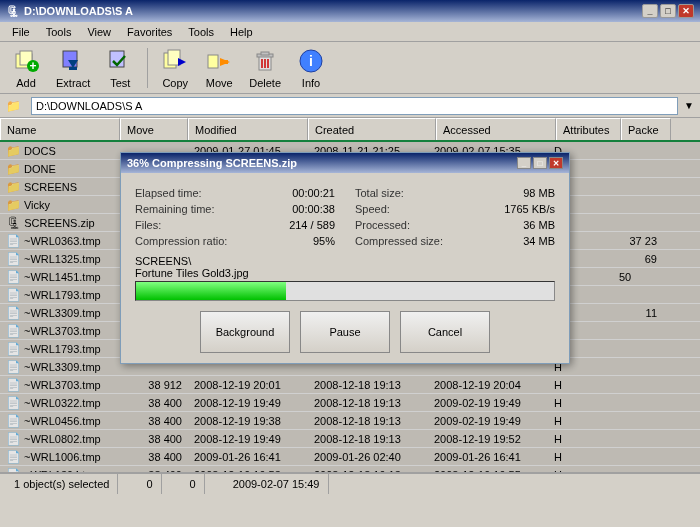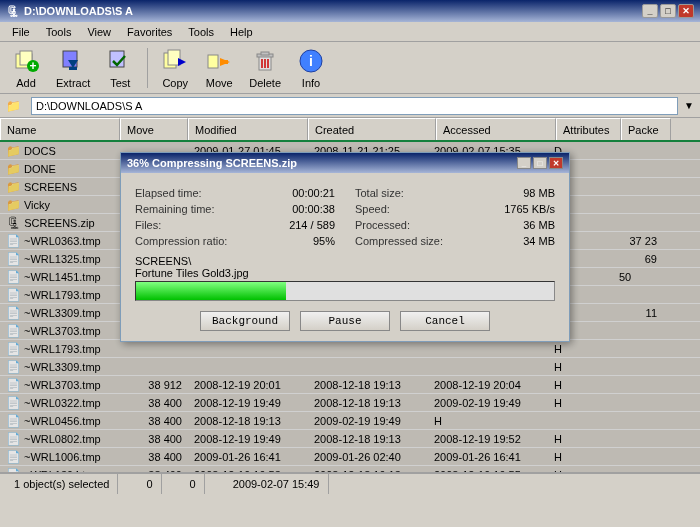--- a/index.html
+++ b/index.html
@@ -247,26 +247,25 @@
       transition: width 0.3s;
     }
     .modal-buttons {
       display: flex;
       justify-content: center;
       gap: 10px;
       margin-top: 4px;
     }
     .modal-action-btn {
       width: 90px;
-      height: 20px;
+      height: 42px;
       background: linear-gradient(to bottom, #f0f0f0, #d4d0c8);
       border: 1px solid #888;
       cursor: pointer;
       font-size: 11px;
-      font-family: Liberation Mono, monospace;
     }
 
     
     .icon-add { color: #008000; }
   </style>
 </head>
 <body>
 
 <div class="title-bar">
   <div class="title-bar-left">
@@ -566,20 +565,21 @@
       <div class="file-cell" style="width:120px;">2009-02-19 19:49</div>
       <div class="file-cell" style="width:65px;">H</div>
       <div class="file-cell" style="width:50px; text-align:right;"></div>
     </div>
         <div class="file-row">
       <div class="file-cell" style="width:120px; display:flex; align-items:center; gap:3px;">
         <span style="font-size:12px;">📄</span>
         <span>~WRL0456.tmp</span>
       </div>
       <div class="file-cell" style="width:68px; text-align:right;">38 400</div>
+      <div class="file-cell" style="width:120px;">2008-12-19 19:38</div>
       <div class="file-cell" style="width:120px;">2008-12-18 19:13</div>
       <div class="file-cell" style="width:120px;">2009-02-19 19:49</div>
       <div class="file-cell" style="width:65px;">H</div>
       <div class="file-cell" style="width:50px; text-align:right;"></div>
     </div>
         <div class="file-row">
       <div class="file-cell" style="width:120px; display:flex; align-items:center; gap:3px;">
         <span style="font-size:12px;">📄</span>
         <span>~WRL0802.tmp</span>
       </div>

